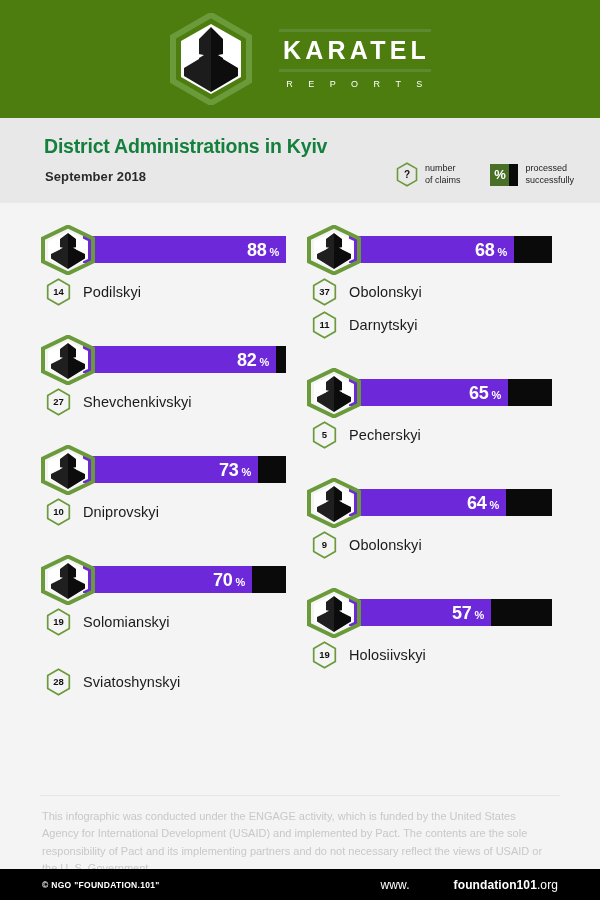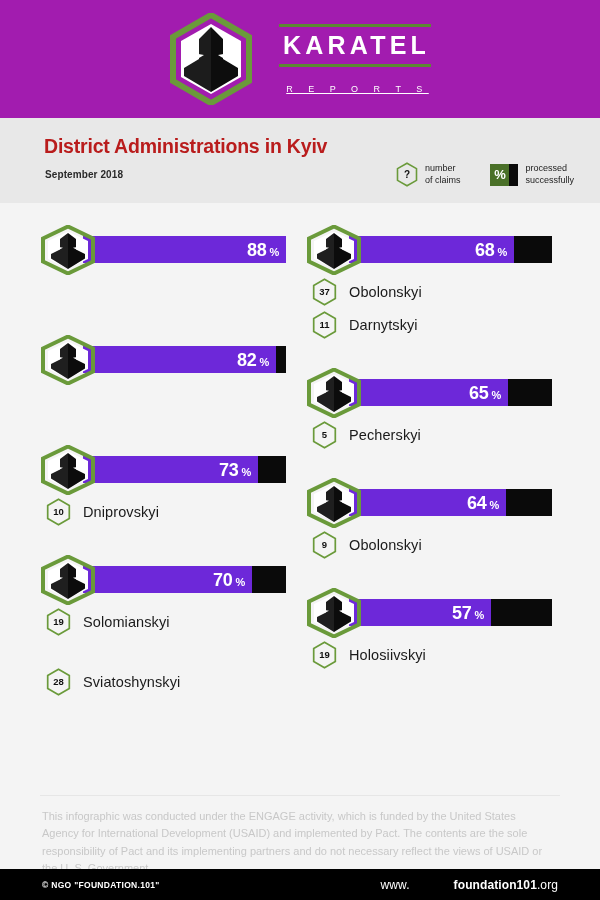--- a/index.html
+++ b/index.html
@@ -8,51 +8,51 @@
     font-family: "Liberation Sans", sans-serif;
     background: #f4f4f4;
     overflow: hidden;
   }
   .page { position: relative; width: 600px; height: 900px; background: #f4f4f4; }
 
   
   .header {
     position: absolute; top: 0; left: 0;
     width: 600px; height: 118px;
-    background: #a21caf;
+    background: #4d7c0f;
     display: flex; align-items: center; justify-content: center;
     gap: 26px;
   }
   .logo-hex { width: 84px; height: 92px; position: relative; }
   .brand { display: flex; flex-direction: column; align-items: stretch; width: 152px; }
   .brand-rule { height: 3px; background: #5c8a33; width: 100%; }
   .brand-name {
     color: #fff; font-size: 25px; font-weight: 700;
     letter-spacing: 4.2px; text-align: center;
     padding: 5px 0 5px 3px; line-height: 1.05;
   }
   .brand-sub {
     color: #fff; font-size: 9px; letter-spacing: 6.5px;
-    text-align: center; padding: 17px 0 0 5px; font-weight: 400; text-decoration: underline;
+    text-align: center; padding: 7px 0 0 5px; font-weight: 400;
   }
 
   
   .titleband {
     position: absolute; top: 118px; left: 0;
     width: 600px; height: 85px;
     background: #e8e8e8;
   }
   .title {
     position: absolute; left: 44px; top: 17px;
-    font-size: 19.5px; font-weight: 700; color: #b91c1c;
+    font-size: 19.5px; font-weight: 700; color: #15803d;
     letter-spacing: -0.2px;
   }
   .subtitle {
     position: absolute; left: 45px; top: 51px;
-    font-size: 10px; font-weight: 700; color: #2a2a2a;
+    font-size: 13px; font-weight: 700; color: #2a2a2a;
     letter-spacing: 0.1px;
   }
   .legend {
     position: absolute; right: 26px; top: 44px;
     display: flex; align-items: center; gap: 30px;
   }
   .legend-item { display: flex; align-items: center; gap: 7px; }
   .legend-hex { width: 22px; height: 25px; position: relative; flex: none; }
   .legend-hex .q {
     position: absolute; inset: 0;
@@ -195,36 +195,48 @@
                 <path d="M28,8 L28,44 L45,33.5 L45,29 L36,24.5 L36,14 Z" fill="#0c0c0c"></path>
                 <polygon points="16,21.5 23,22.8 19.5,24.6" fill="#ffffff"></polygon>
                 <polygon points="40,21.5 33,22.8 36.5,24.6" fill="#ffffff"></polygon>
               </svg></div>
             <div class="bar" style="width:203px">
               <div class="fill" style="width:205px">
                 <span class="pct">88<span class="sym">%</span></span>
               </div>
             </div>
           </div>
+          <div class="labelrow">
+            <div class="num-hex"><svg viewBox="0 0 25 28" width="25" height="28">
+                <polygon points="12.5,1.3 23.3,7.4 23.3,20.6 12.5,26.7 1.7,20.6 1.7,7.4" fill="none" stroke="#6a9a3a" stroke-width="1.7"></polygon>
+              </svg><span class="n">14</span></div>
+            <span class="district">Podilskyi</span>
+          </div>
         </div>
         <div class="group" style="top: 132px;">
           <div class="barrow">
             <div class="badge-hex"><svg viewBox="0 0 56 50" width="56" height="50">
                 <polygon points="28,1.5 53,13.5 53,36.5 28,48.5 3,36.5 3,13.5" fill="none" stroke="#6a9a3a" stroke-width="4"></polygon>
                 <polygon points="28,6.5 48,16 48,34 28,43.5 8,34 8,16" fill="#ffffff"></polygon>
                 <path d="M28,8 L28,44 L11,33.5 L11,29 L20,24.5 L20,14 Z" fill="#1f1f1f"></path>
                 <path d="M28,8 L28,44 L45,33.5 L45,29 L36,24.5 L36,14 Z" fill="#0c0c0c"></path>
                 <polygon points="16,21.5 23,22.8 19.5,24.6" fill="#ffffff"></polygon>
                 <polygon points="40,21.5 33,22.8 36.5,24.6" fill="#ffffff"></polygon>
               </svg></div>
             <div class="bar" style="width:203px">
               <div class="fill" style="width:193px">
                 <span class="pct">82<span class="sym">%</span></span>
               </div>
             </div>
+          </div>
+          <div class="labelrow">
+            <div class="num-hex"><svg viewBox="0 0 25 28" width="25" height="28">
+                <polygon points="12.5,1.3 23.3,7.4 23.3,20.6 12.5,26.7 1.7,20.6 1.7,7.4" fill="none" stroke="#6a9a3a" stroke-width="1.7"></polygon>
+              </svg><span class="n">27</span></div>
+            <span class="district">Shevchenkivskyi</span>
           </div>
         </div>
         <div class="group" style="top: 242px;">
           <div class="barrow">
             <div class="badge-hex"><svg viewBox="0 0 56 50" width="56" height="50">
                 <polygon points="28,1.5 53,13.5 53,36.5 28,48.5 3,36.5 3,13.5" fill="none" stroke="#6a9a3a" stroke-width="4"></polygon>
                 <polygon points="28,6.5 48,16 48,34 28,43.5 8,34 8,16" fill="#ffffff"></polygon>
                 <path d="M28,8 L28,44 L11,33.5 L11,29 L20,24.5 L20,14 Z" fill="#1f1f1f"></path>
                 <path d="M28,8 L28,44 L45,33.5 L45,29 L36,24.5 L36,14 Z" fill="#0c0c0c"></path>
                 <polygon points="16,21.5 23,22.8 19.5,24.6" fill="#ffffff"></polygon>

